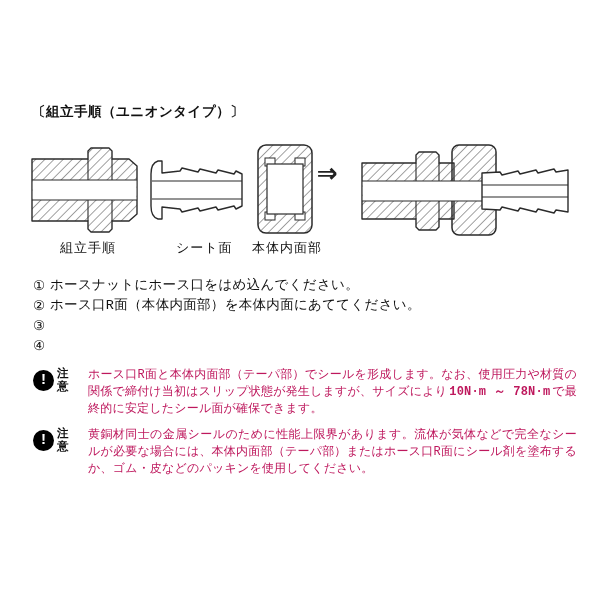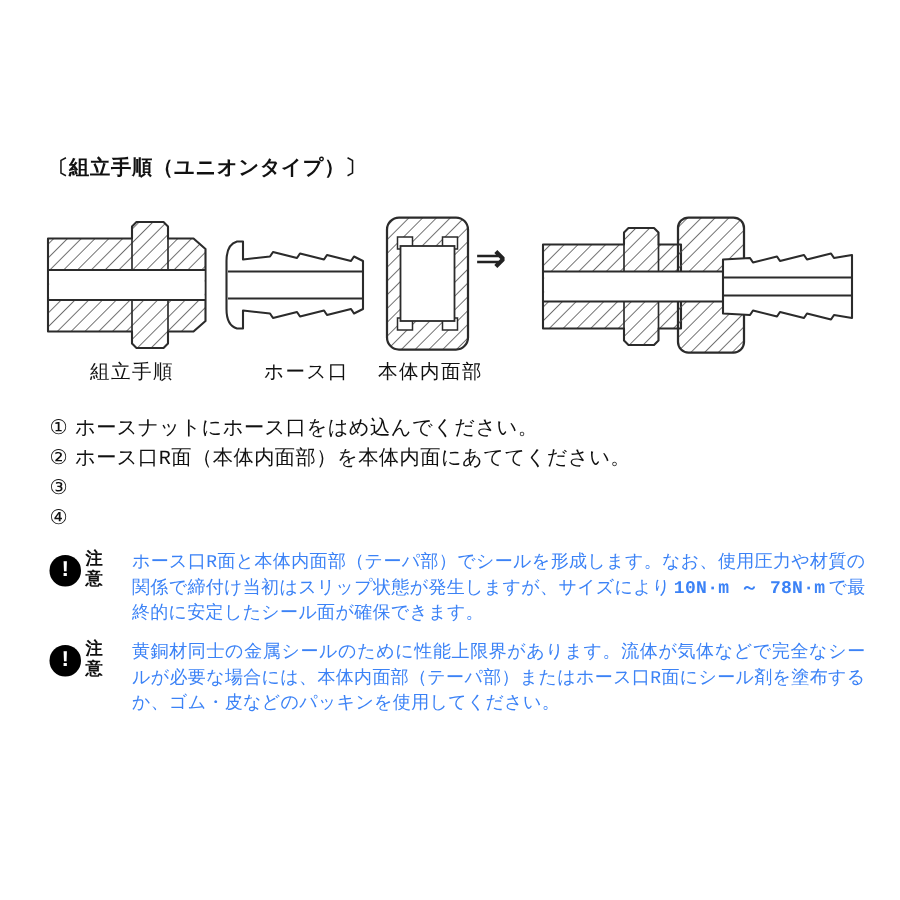--- a/index.html
+++ b/index.html
@@ -25,21 +25,21 @@
   .caution-icon{
     position:absolute;left:0;top:3px;width:21px;height:21px;border-radius:50%;
     background:#000;color:#fff;display:flex;align-items:center;justify-content:center;
     font-size:15px;font-weight:700;line-height:1;
   }
   .caution-label{
     position:absolute;left:24px;top:1px;display:flex;flex-direction:column;
     font-size:11.5px;font-weight:700;line-height:12.5px;color:#111;
   }
   .note-text{
-    margin:0 0 0 55px;width:489px;font-size:12px;line-height:17px;color:#3b82f6;
+    margin:0 0 0 55px;width:489px;font-size:12px;line-height:17px;color:#be185d;
     text-align:justify;letter-spacing:0.2px;
   }
   .torque{font-weight:600;margin:0 2px;}
 </style>
 </head>
 <body>
 
 <svg width="0" height="0" style="position:absolute" aria-hidden="true">
   <defs>
     <pattern id="hatch" width="6.5" height="6.5" patternUnits="userSpaceOnUse" patternTransform="rotate(45)">
@@ -90,21 +90,21 @@
       <rect x="92" y="3" width="44" height="90" rx="7" fill="url(#hatch)" stroke="#2b2b2b" stroke-width="1.5"></rect>
       <rect x="2.8" y="39" width="119.5" height="20" fill="#ffffff"></rect>
       <path d="M2,39 H122 M2,59 H122" stroke="#2b2b2b" stroke-width="1.2" fill="none"></path>
       <path d="M122,31 L140,30 L142,33 L158,29 L160,32 L176,28 L178,31 L194,27 L196,30 L208,28
                L208,70 L196,68 L194,71 L178,67 L176,70 L160,66 L158,69 L142,65 L140,68 L122,67 Z" fill="#ffffff" stroke="#2b2b2b" stroke-width="1.4" stroke-linejoin="round"></path>
       <path d="M122,43 H208 M122,55 H208" stroke="#2b2b2b" stroke-width="1.2" fill="none"></path>
     </svg>
   </div>
 
   <div class="part-label" style="left:60px;top:239px">組立手順</div>
-  <div class="part-label" style="left:176px;top:239px">ホース口</div>
+  <div class="part-label" style="left:176px;top:239px">シート面</div>
   <div class="part-label" style="left:252px;top:239px">本体内面部</div>
 
   <div class="steps">
     <div class="step">
       <span class="step-num">①</span>
       <span class="step-text">ホースナットにホース口をはめ込んでください。</span>
     </div>
     <div class="step">
       <span class="step-num">②</span>
       <span class="step-text">ホース口R面（本体内面部）を本体内面にあててください。</span>

